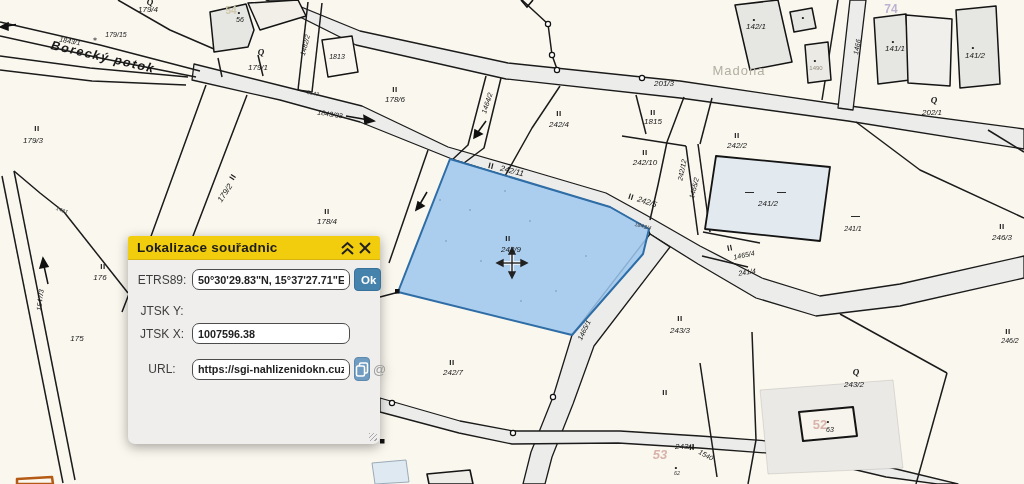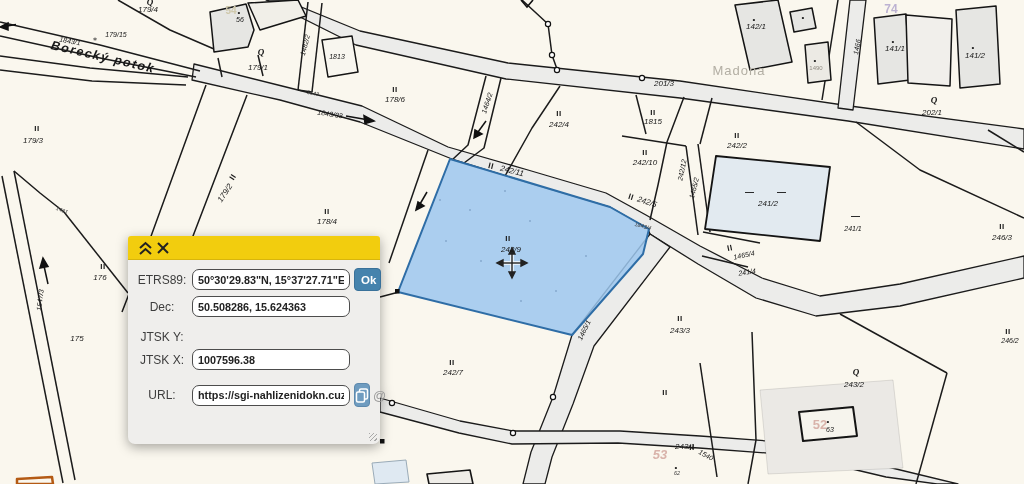--- a/index.html
+++ b/index.html
@@ -264,20 +264,21 @@
       <div class="lbl m" style="left: 692px; top: 447px; transform: translate(-50%, -50%);">II</div>
       <div class="lbl sm" style="left: 706px; top: 455px; transform: translate(-50%, -50%) rotate(28deg);">1540</div>
       <div class="lbl dot" style="left: 676px; top: 467px; transform: translate(-50%, -50%);">•</div>
       <div class="lbl xs" style="left: 677px; top: 473px; transform: translate(-50%, -50%);">62</div>
       <div class="lbl m" style="left: 1008px; top: 331px; transform: translate(-50%, -50%);">II</div>
       <div class="lbl sm" style="left: 1010px; top: 340px; transform: translate(-50%, -50%);">246/2</div>
     </div>
 
   <div class="dialog">
     <div class="dlg-header">
+      <span class="dlg-title">Lokalizace souřadnic</span>
       <span class="hdr-ico">
         <svg width="15" height="16" viewBox="0 0 15 16">
             <g fill="none" stroke="#222" stroke-width="2">
           <polyline points="2,8 7.5,3 13,8"></polyline>
               <polyline points="2,14 7.5,9 13,14"></polyline>
             </g>
           </svg>
       </span>
       <span class="hdr-ico">
         <svg width="14" height="14" viewBox="0 0 14 14">
@@ -287,24 +288,20 @@
             </g>
           </svg>
       </span>
     </div>
     <div class="dlg-body">
       <div class="row">
         <span class="fld-label">ETRS89:</span>
         <input class="fld-input" value="50°30'29.83&quot;N, 15°37'27.71&quot;E" style="">
         <button class="ok-btn">Ok</button>
       </div>
-      <div class="row">
-        <span class="fld-label">Dec:</span>
-        <input class="fld-input" value="50.508286, 15.624363" style="">
-      </div>
       <div class="row gap">
         <span class="fld-label">JTSK Y:</span>
       </div>
       <div class="row">
         <span class="fld-label">JTSK X:</span>
         <input class="fld-input" value="1007596.38" style="">
       </div>
       <div class="row gap">
         <span class="fld-label">URL:</span>
         <input class="fld-input" value="https://sgi-nahlizenidokn.cuzk.g" style="">

